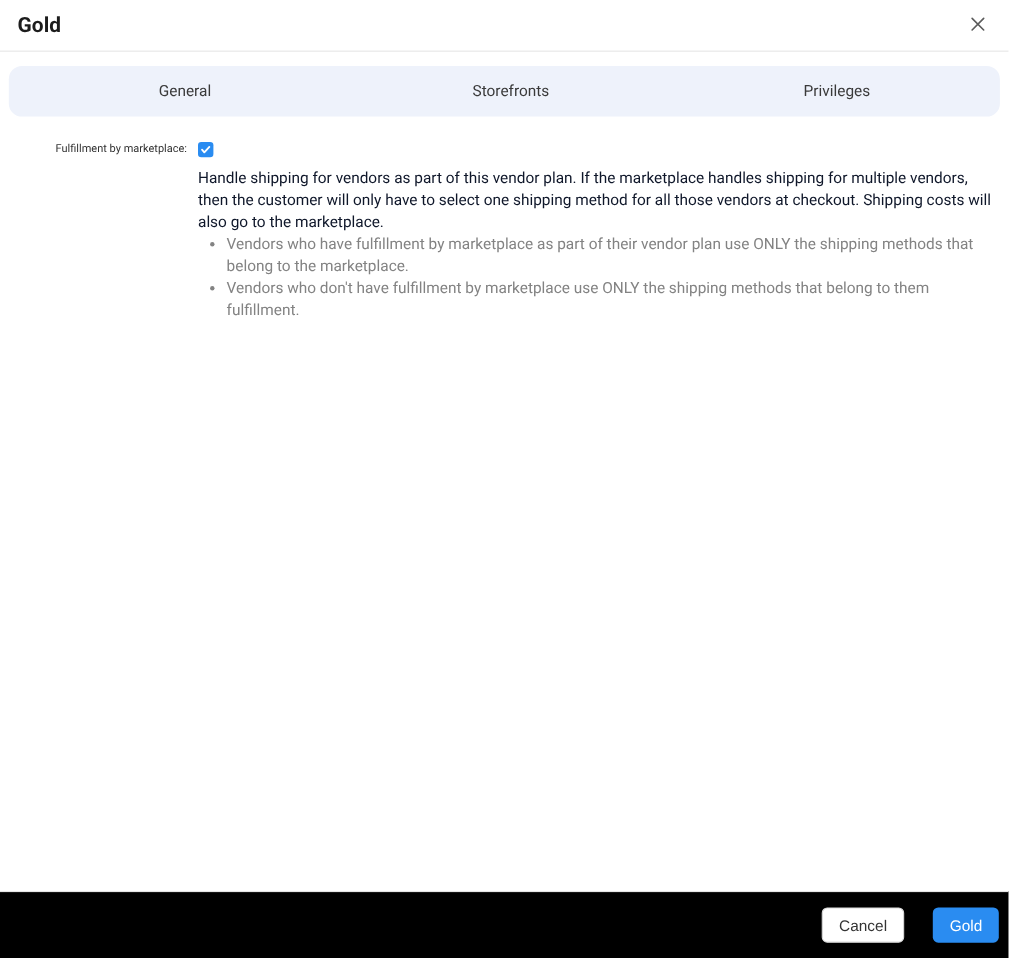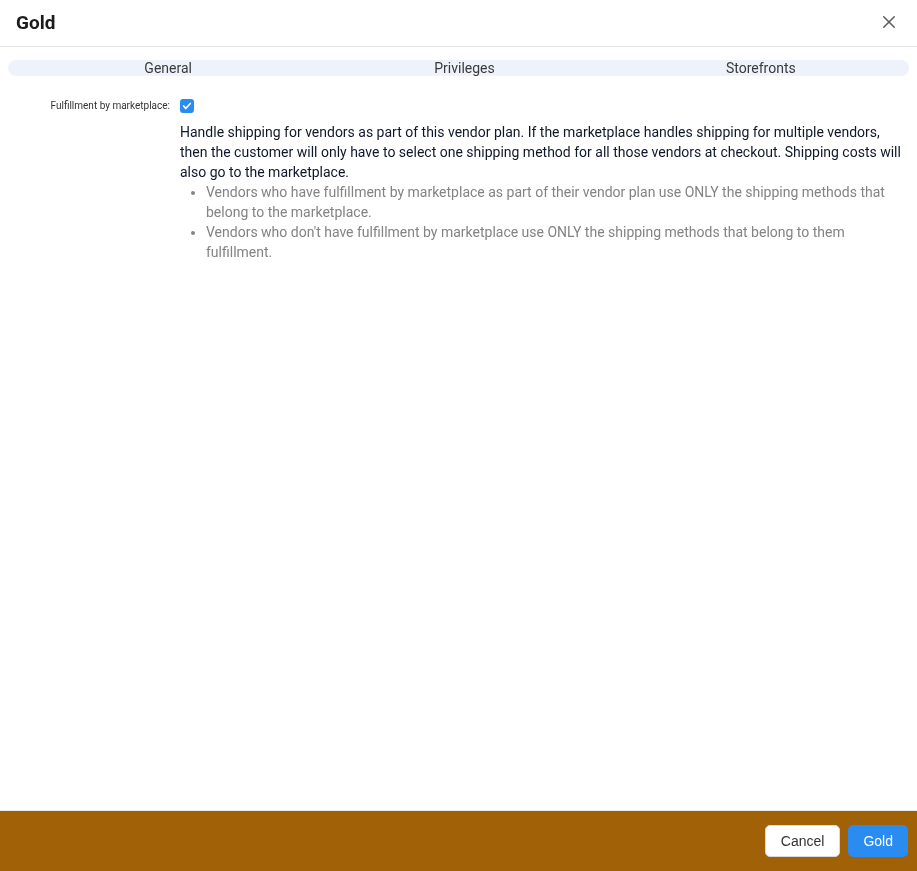--- a/index.html
+++ b/index.html
@@ -42,21 +42,21 @@
       width: 18px;
       height: 18px;
     }
     .tabs-wrap {
       padding: 13px 8px 0 8px;
     }
     .tabs {
       display: flex;
       background: #eef2fb;
       border-radius: 12px;
-      height: 16px;
+      height: 46px;
       align-items: stretch;
       width: 100%;
       padding-left: 12px;
     }
     .tab {
       flex: 1;
       display: flex;
       align-items: center;
       justify-content: center;
       font-size: 14px;
@@ -129,22 +129,22 @@
     }
     .footer {
       position: absolute;
       bottom: 0;
       left: 0;
       right: 0;
       border-top: 1px solid #e6e6e6;
       padding: 14px 9px;
       display: flex;
       justify-content: flex-end;
-      gap: 8px;
-      background: #a16207;
+      gap: 26px;
+      background: #000000;
     }
     .btn {
       height: 32px;
       padding: 0 15px;
       border-radius: 5px;
       font-size: 14px;
       cursor: pointer;
       display: flex;
       align-items: center;
       justify-content: center;
@@ -172,24 +172,24 @@
     </svg>
   </div>
 </div>
 
 <div class="tabs-wrap">
   <div class="tabs">
     <div class="tab">
         <span>General</span>
       </div>
     <div class="tab">
+        <span>Storefronts</span>
+      </div>
+    <div class="tab">
         <span>Privileges</span>
-      </div>
-    <div class="tab">
-        <span>Storefronts</span>
       </div>
   </div>
 </div>
 
 <div class="content">
   <div class="form-row">
     <div class="form-label">Fulfillment by marketplace:</div>
     <div class="form-value">
       <div class="checkbox-wrap">
         <div class="checkbox">

